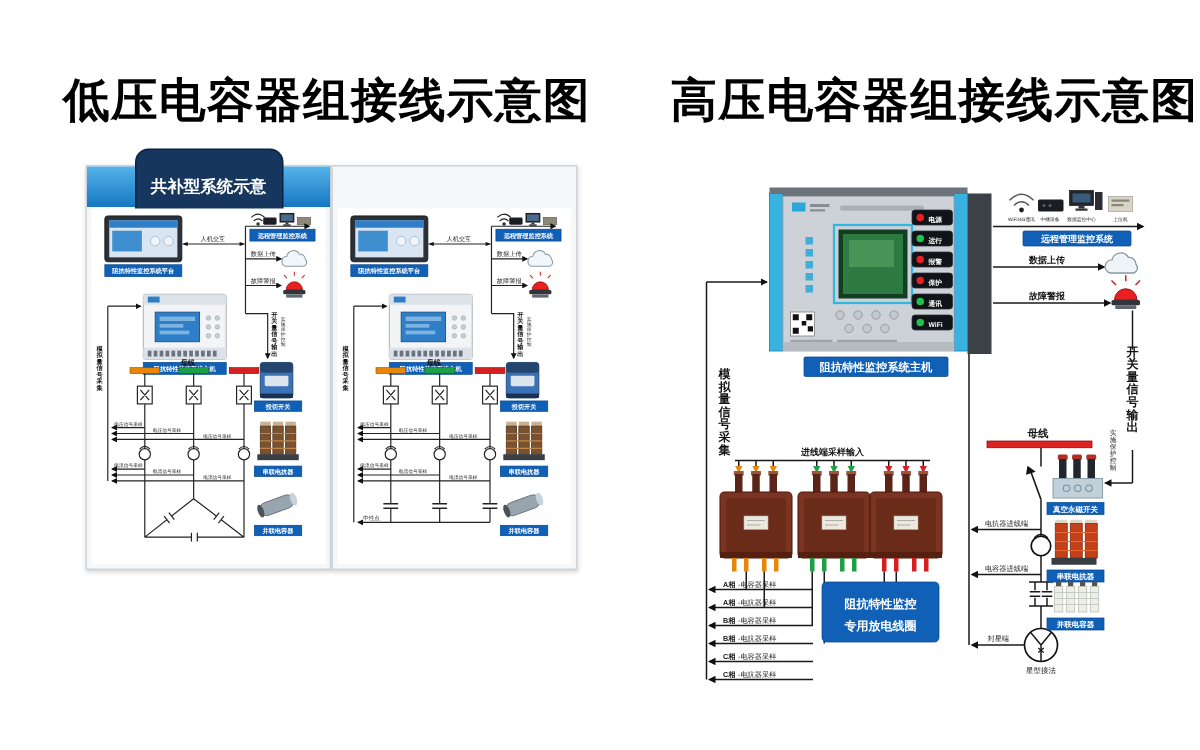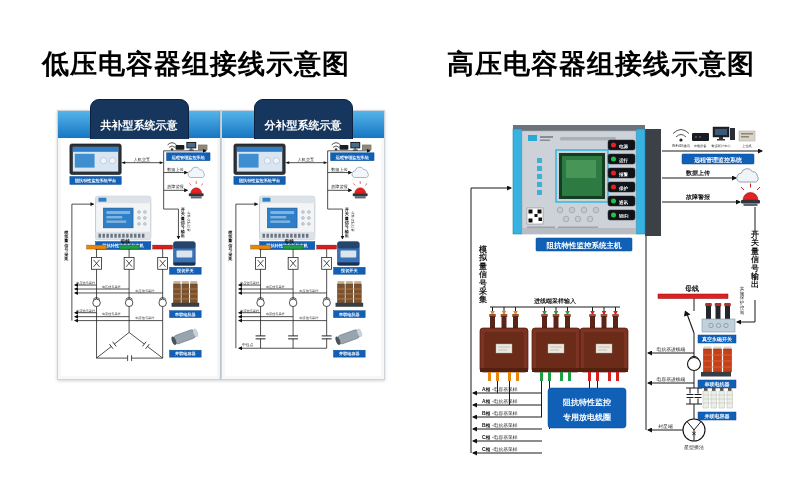--- a/index.html
+++ b/index.html
@@ -1,19 +1,19 @@
 <!DOCTYPE html>
 <html><head>
 <meta charset="utf-8">
 <style>
   html,body{margin:0;padding:0;background:#fff;}
   #stage{position:relative;width:800px;height:500px;background:#fff;overflow:hidden;
          font-family:"Liberation Sans","DejaVu Sans",sans-serif;}
   .title{position:absolute;top:46px;font-family:"Liberation Serif","DejaVu Serif",serif;
-         font-size:27px;font-weight:700;color:#000;letter-spacing:1px;white-space:nowrap;}
+         font-size:31px;font-weight:700;color:#000;letter-spacing:1px;white-space:nowrap;}
   #title-lv{left:42px;}
   #title-hv{left:447px;text-align:right;}
   .card{position:absolute;top:110px;width:162px;height:268px;background:#f5f7f8;
         border:1px solid #ccd4da;box-shadow:0 1px 3px rgba(0,0,0,.18);}
   #card-common{left:57px;}
   #card-split{left:221px;}
   .card-h{height:27px;background:linear-gradient(#55b4ea,#1676c2);display:flex;
           align-items:center;justify-content:center;}
   .pill{background:#16365e;border:1px solid #0b2140;border-radius:9px;color:#fff;
         font-size:11px;font-weight:700;padding:18px 10px;line-height:14px;white-space:nowrap;}
@@ -236,23 +236,20 @@
           <ellipse cx="136" cy="200.5" rx="2.2" ry="4.5" fill="#c8d2da"></ellipse>
           <ellipse cx="112.5" cy="200.5" rx="2" ry="4.5" fill="#4a525a"></ellipse>
         </g>
         <rect x="109" y="214" width="32" height="7" class="bluebar"></rect>
         <text x="125" y="219.2" class="f42 tw mid">并联电容器</text>
       </svg>
     </div>
   </div>
 
   <div class="card" id="card-split">
-    <div class="card-h">
-      <span class="pill">分补型系统示意</span>
-    </div>
     <div class="card-b">
       <svg viewBox="0 0 152 230" width="152" height="227">
         <g>
           <rect x="8" y="5" width="52" height="31" rx="2" fill="#2a3138" stroke="#14181c" stroke-width=".6"></rect>
           <rect x="11" y="8" width="46" height="25" fill="#d9e6f2"></rect>
           <rect x="11" y="8" width="46" height="5" fill="#2f7fc8"></rect>
           <rect x="13" y="15" width="20" height="14" fill="#3f8fd0"></rect>
           <circle cx="42" cy="22" r="3.2" fill="#eef4fa" stroke="#9ab0c4" stroke-width=".5"></circle>
           <circle cx="51" cy="22" r="3.2" fill="#eef4fa" stroke="#9ab0c4" stroke-width=".5"></circle>
         </g>

